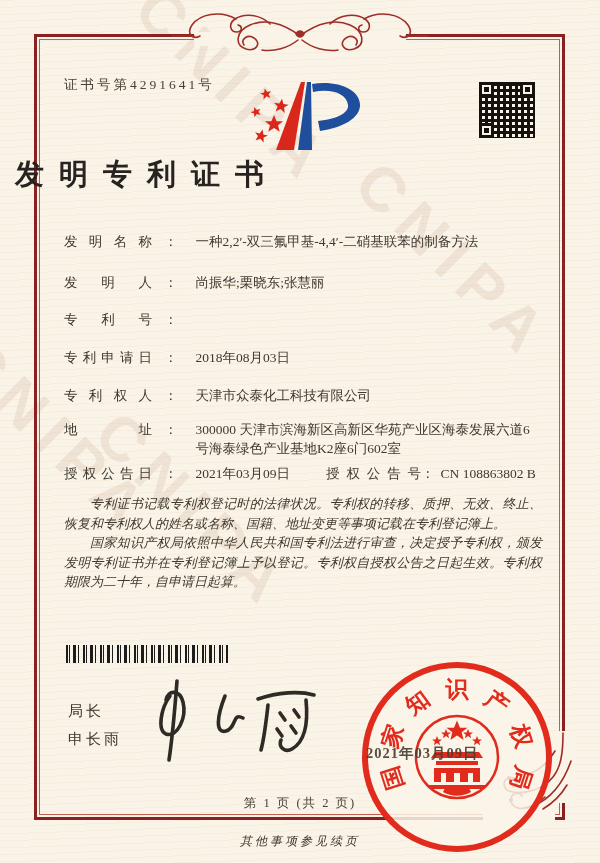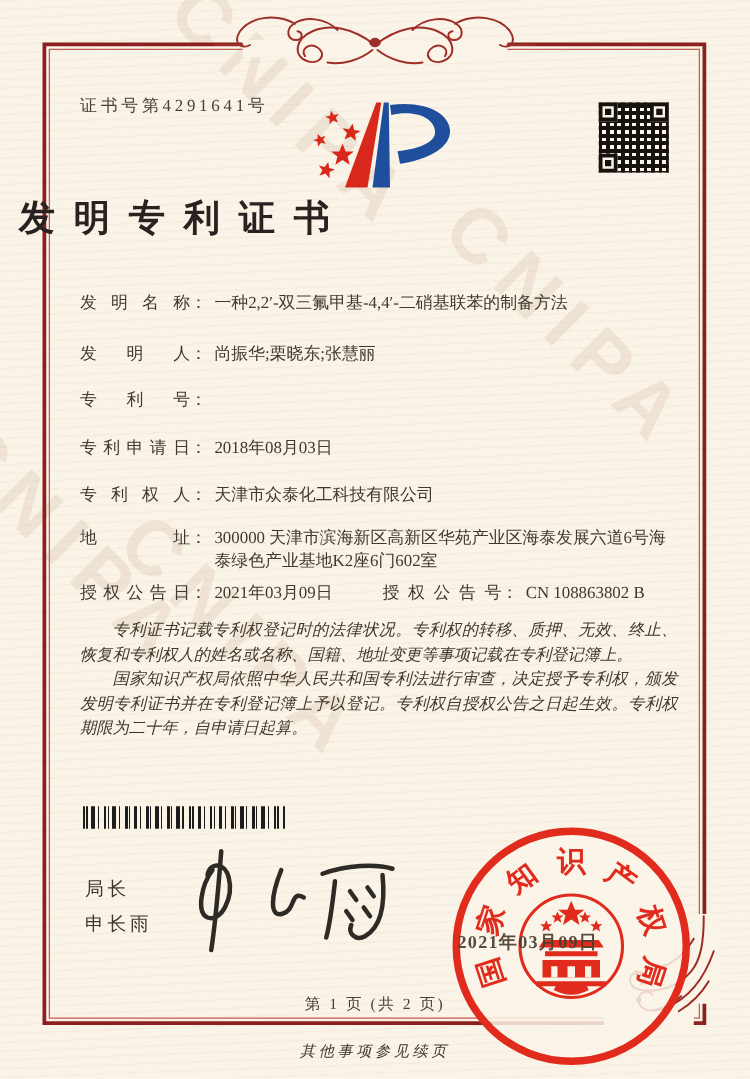--- a/index.html
+++ b/index.html
@@ -43,30 +43,30 @@
   }
   .qr .finder::after{
     content:""; position:absolute; left:2px; top:2px; width:5px; height:5px; background:#17120e;
   }
   .qr .f-tl{left:0;top:0} .qr .f-tr{right:0;top:0} .qr .f-bl{left:0;bottom:0}
   .title{
     position:absolute; left:0; top:155px; width:100%; text-align:left;
     font-size:29px; font-weight:bold; letter-spacing:15px; color:#282320; text-indent:15px;
   }
   .fields{ position:absolute; left:64px; top:232px; width:478px; }
-  .frow{ display:flex; align-items:flex-start; font-size:13.5px; line-height:19px; color:#3e3930; }
+  .frow{ display:flex; align-items:flex-start; font-size:13.5px; line-height:19px; color:#3e3930;gap:12px; }
   .frow .lab{
     display:inline-block; width:88px; text-align:justify; text-align-last:justify; flex:0 0 88px;
   }
   .frow .lab2{ width:95px; flex:0 0 95px; }
   .frow .col{ flex:0 0 auto; }
   .frow .val{ flex:1 1 auto; padding-left:6px; }
   .mt-a{margin-top:22px}.mt-b{margin-top:18px}.mt-c{margin-top:19px}
   .mt-d{margin-top:19px}.mt-e{margin-top:15px}.mt-f{margin-top:6px}
-  .grant-group2{ display:flex; margin-left:40px; }
+  .grant-group2{ display:flex; margin-left:24px; }
   .paras{
     position:absolute; left:64px; top:494px; width:478px;
     font-size:13px; line-height:19.5px; text-align:justify; color:#3e382d;
     font-style:italic;
   }
   .paras p{ margin:0; text-indent:2em; }
   .barcode{
     position:absolute; left:66px; top:645px; width:162px; height:18px;
     background-image:repeating-linear-gradient(90deg,
       #1c1c1c 0 2px, rgba(0,0,0,0) 2px 3px,

